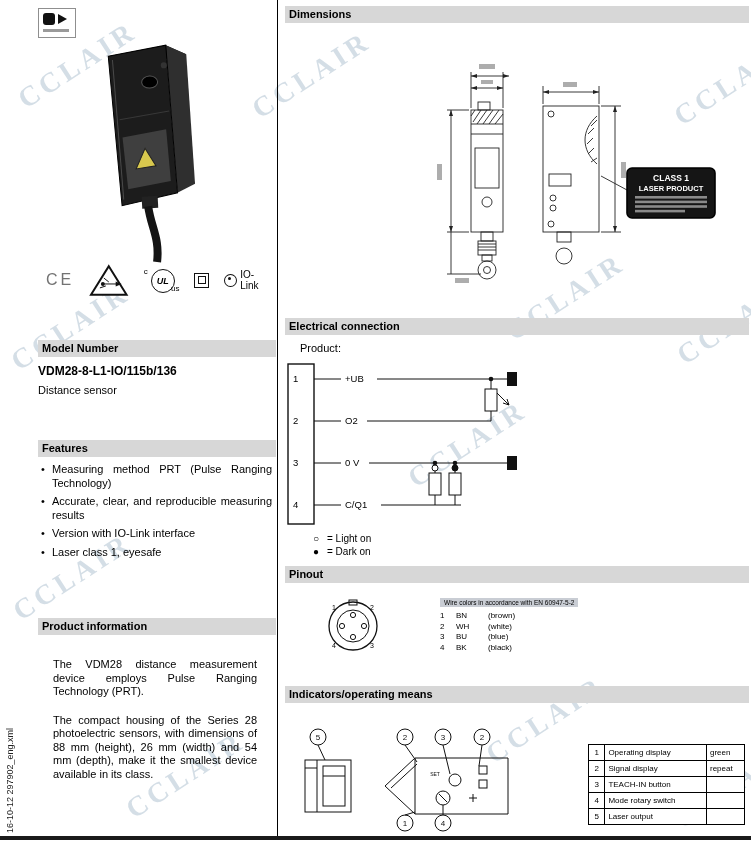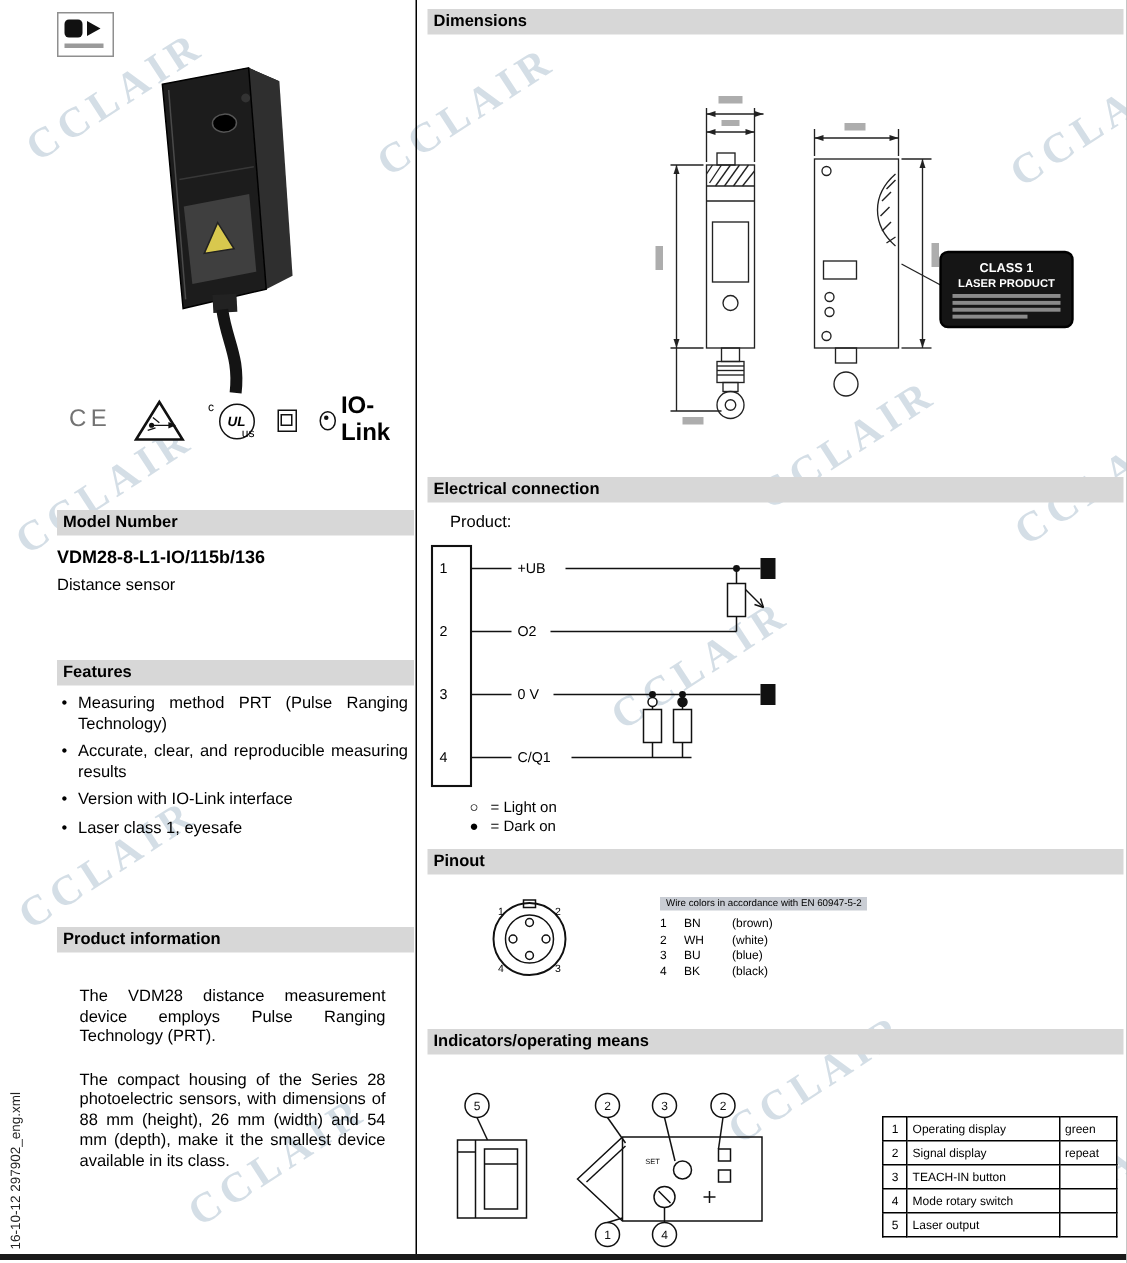--- a/index.html
+++ b/index.html
@@ -36,21 +36,21 @@
   .photo { position:absolute; left:55px; top:26px; }
   .certs { position:absolute; left:8px; top:262px; height:36px; display:flex; align-items:center; gap:15px; }
   .ce { font-size:16px; letter-spacing:3px; color:#737373; }
   .ul-wrap { position:relative; width:36px; height:26px; }
   .ul-circle { position:absolute; left:7px; top:2px; width:22px; height:22px; border:1.5px solid #111; border-radius:50%;
     font-weight:bold; font-style:italic; font-size:9px; display:flex; align-items:center; justify-content:center; }
   .ul-c  { position:absolute; left:0;  top:0;   font-size:8px; }
   .ul-us { position:absolute; right:0; bottom:0; font-size:8px; }
   .sq-icon { width:13px; height:13px; border:1.5px solid #111; display:flex; align-items:center; justify-content:center; }
   .sq-icon > div { width:6px; height:6px; border:1px solid #111; }
-  .iolink { display:flex; align-items:center; gap:3px; font-size:16px; font-weight:bold; }
+  .iolink { display:flex; align-items:center; gap:3px; font-size:10px; font-weight:normal; }
   .iolink-icon { width:11px; height:11px; border:1.5px solid #111; border-radius:50%; position:relative; }
   .iolink-icon::after { content:""; position:absolute; left:2.5px; top:2.5px; width:3px; height:3px; background:#111; border-radius:50%; }
   .model-number { position:absolute; left:0; top:364px; font-size:12px; font-weight:bold; }
   .model-type   { position:absolute; left:0; top:384px; font-size:11px; }
   .model-desc   { position:absolute; left:0; top:399px; width:234px; font-size:11px; line-height:13px; }
   .features-list { position:absolute; left:2px; top:463px; width:232px; font-size:11px; line-height:13.5px; }
   .feat { position:relative; padding-left:12px; margin-bottom:5px; text-align:justify; }
   .feat::before { content:"\2022"; position:absolute; left:1px; top:0; }
   .pinfo { position:absolute; left:0; top:643px; width:234px; font-size:11px; line-height:13.5px; text-align:justify; }
   .pinfo p { margin:15px; }

